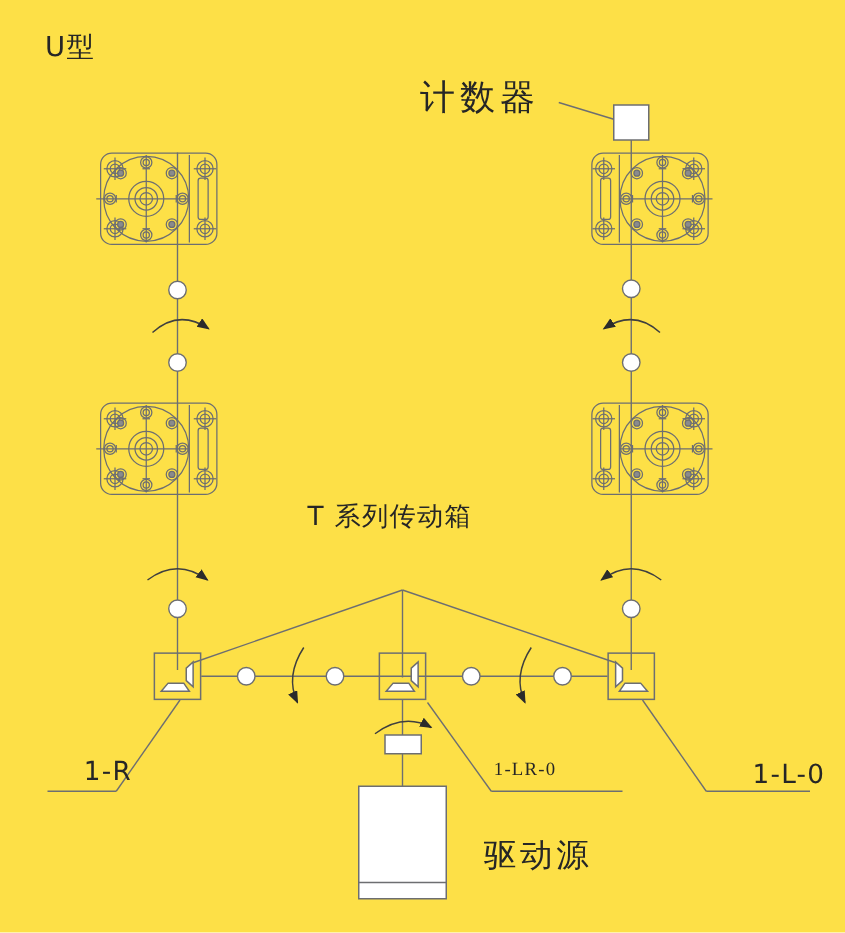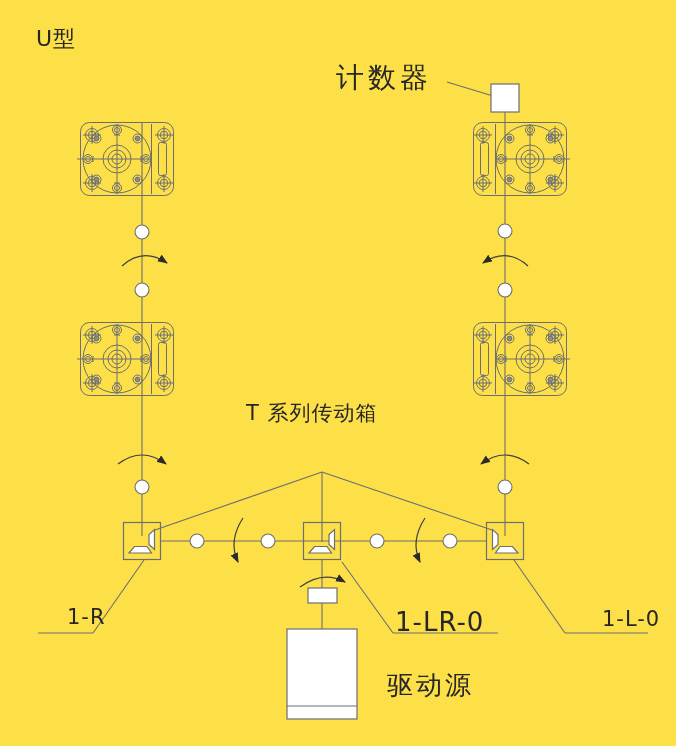--- a/index.html
+++ b/index.html
@@ -9,21 +9,21 @@
   }
   #stage svg{position:absolute;left:0;top:0;}
   .lbl{
     position:absolute;color:#262626;white-space:nowrap;line-height:1.1;
     font-family:"DejaVu Sans","Liberation Sans",sans-serif;
   }
   .lbl-utype   {left:36px;  top:27px;  font-size:22px; letter-spacing:1px;}
   .lbl-counter {left:336px; top:63px;  font-size:28px; letter-spacing:4px;text-align:right;}
   .lbl-tseries {left:246px; top:402px; font-size:21px; letter-spacing:1px;}
   .lbl-1r      {left:38px;  top:606px; font-size:21px; letter-spacing:1px;margin-left:29px;}
-  .lbl-1lr0    {left:395px; top:608px; font-size:26px; letter-spacing:1px;}
+  .lbl-1lr0    {left:395px; top:608px; font-size:15px; letter-spacing:1px;font-family:Liberation Serif, serif;}
   .lbl-1l0     {left:574px; top:608px; font-size:21px; letter-spacing:1px;margin-left:28px;}
   .lbl-drive   {left:387px; top:671px; font-size:26px; letter-spacing:3px;}
 </style>
 </head>
 <body>
 
 <div id="stage">
 
   <svg width="676" height="746" viewBox="0 0 676 746">
     <defs>

